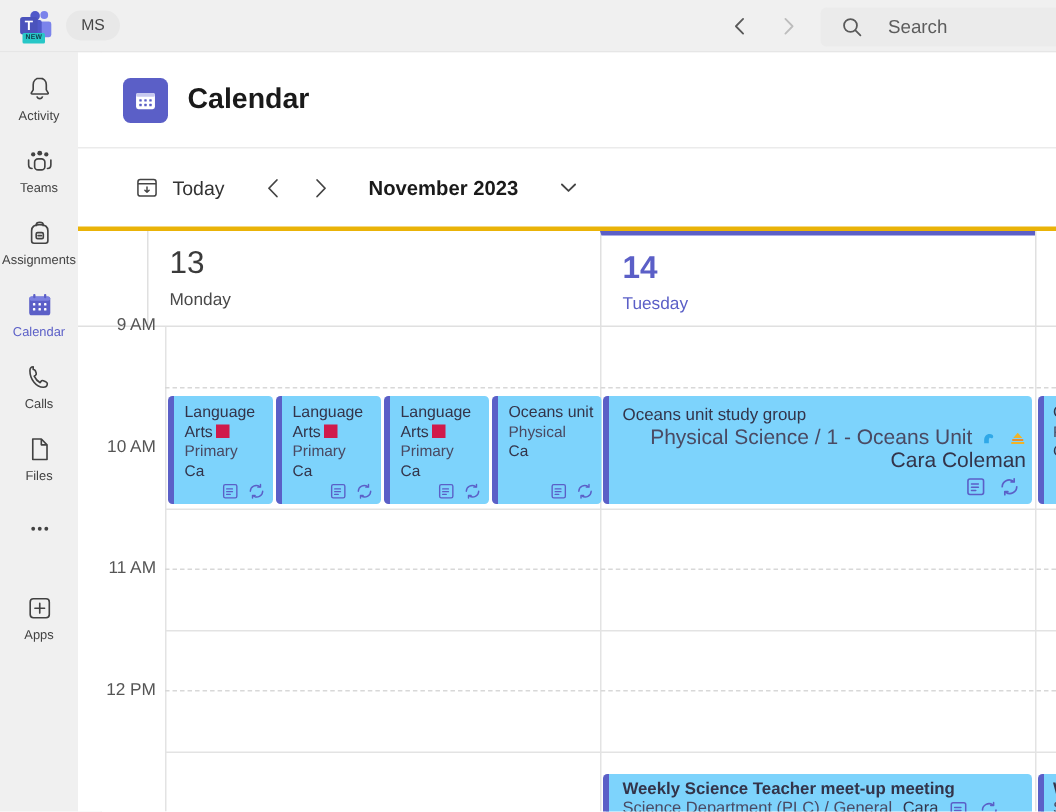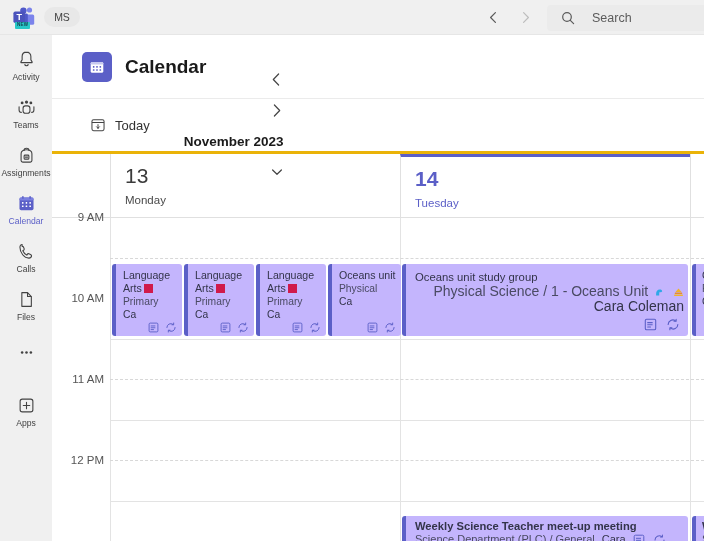--- a/index.html
+++ b/index.html
@@ -126,24 +126,23 @@
     display: flex; align-items: center;
     padding-left: 38px;
     border-bottom: 3px solid #eab308;
   }
   .today-btn {
     display: flex; align-items: center; gap: 9px;
     cursor: pointer;
   }
   .today-label { font-size: 13px; color: #333; }
   .month-nav {
-    display: flex; align-items: flex-end;
+    display: flex; align-items: flex-start;
     margin-left: 25px;
     gap: 16px;
-    flex-direction: column;
   }
   .chev { cursor: pointer; display: flex; }
   .month-label {
     font-size: 13.5px; font-weight: bold; color: #1a1a1a;
     margin-left: 9px;
   }
   .month-caret { margin-left: 10px; cursor: pointer; display: flex; }
 
   
   .cal-wrap {
@@ -190,21 +189,21 @@
   }
   .time-label {
     position: absolute; left: 12px;
     font-size: 11.5px; color: #555;
     width: 40px; text-align: right;
   }
 
   
   .event {
     position: absolute;
-    background: #c4b5fd;
+    background: #7dd3fc;
     border-left: 4px solid #5b5fc7;
     border-radius: 3px;
     overflow: hidden;
     cursor: pointer;
     padding: 5px 4px 0 7px;
   }
   .ev-title {
     font-size: 10.6px;
     color: #33344a;
     line-height: 13px;
@@ -429,21 +428,21 @@
         <svg width="14" height="14" viewBox="0 0 14 14">
           <path d="M2.6 5l4.4 4.3L11.4 5" stroke="#444" stroke-width="1.2" fill="none" stroke-linecap="round" stroke-linejoin="round"></path>
         </svg>
       </span>
     </div>
   </div>
 
   <div class="cal-wrap">
 
     <div class="daystrip">
-      <div class="daycol-head" style="left:58px; width:290px;">
+      <div class="daycol-head" style="left:46px; width:290px;">
         <div class="daynum">13</div>
         <div class="dayname">Monday</div>
       </div>
       <div class="daycol-head today" style="left:348px; width:290px;">
         <div class="daynum">14</div>
         <div class="dayname">Tuesday</div>
       </div>
       <div class="daycol-head" style="left:638px; width:14px;">
         <div class="dayname" style="margin-top:29px;">W</div>
       </div>

